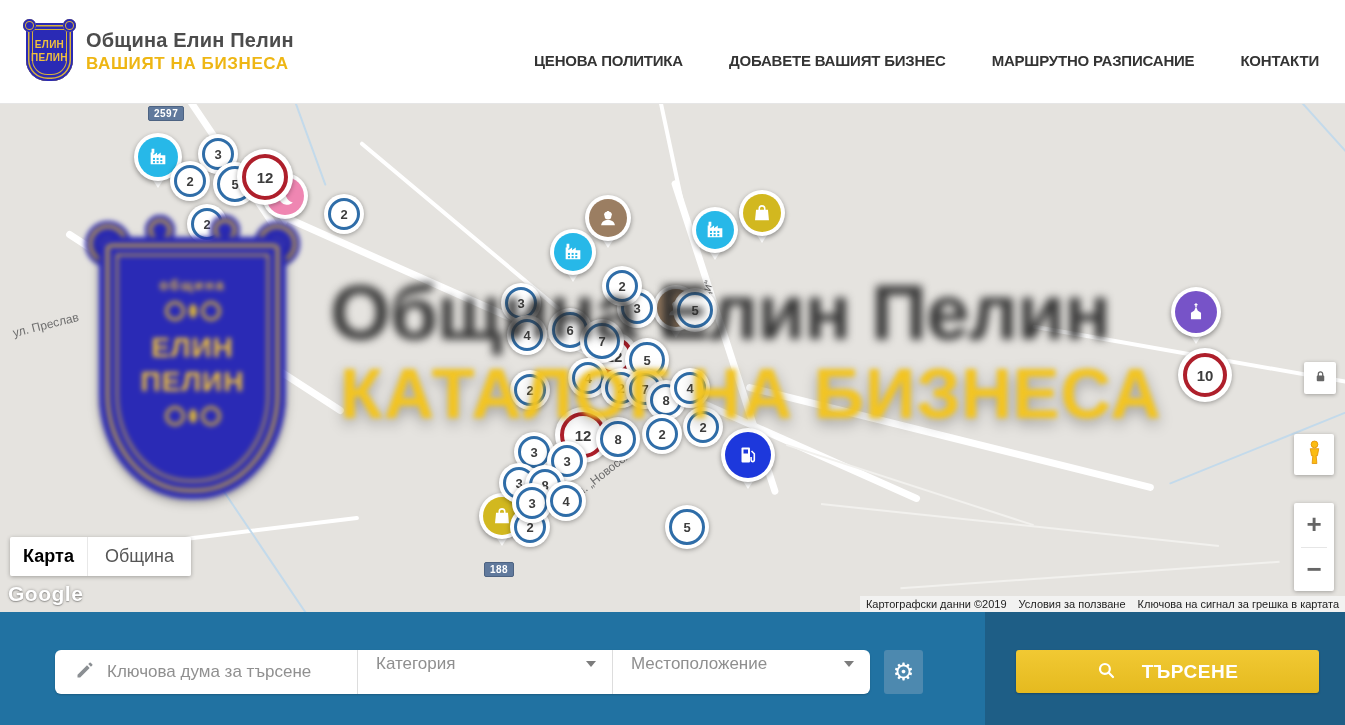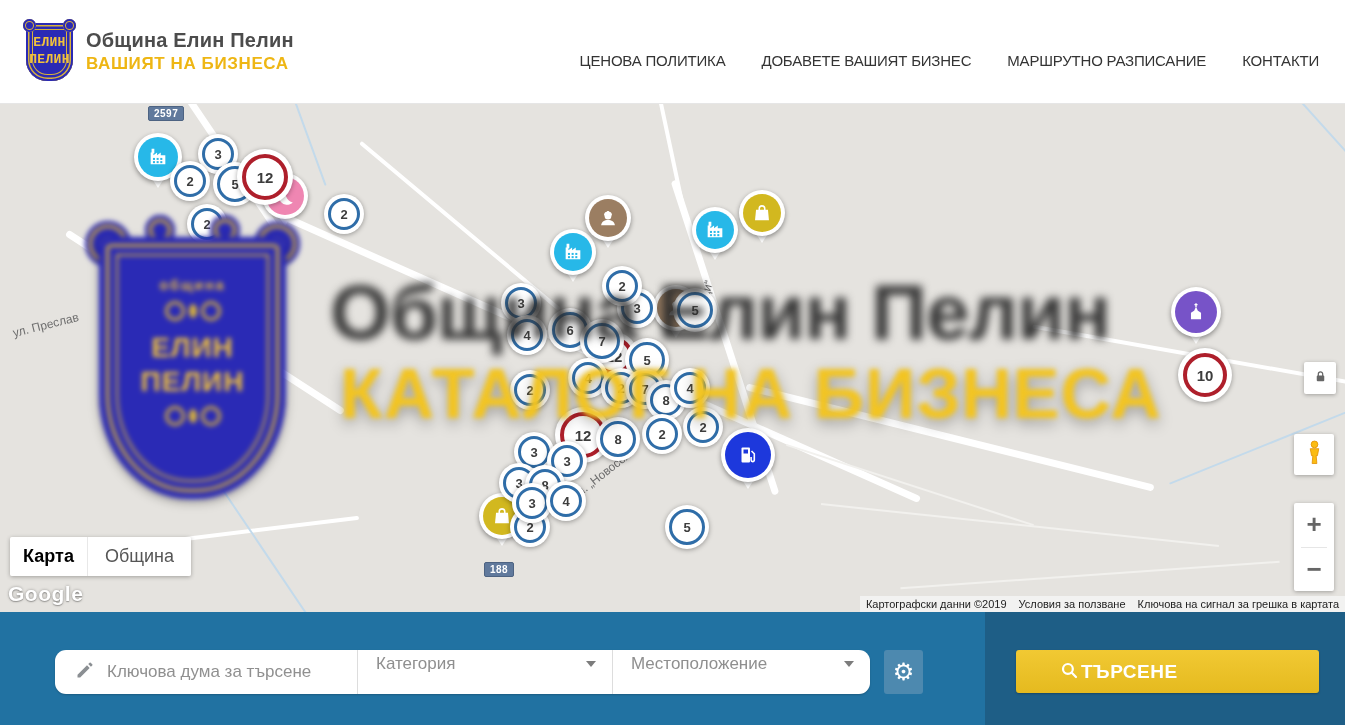--- a/index.html
+++ b/index.html
@@ -12,26 +12,26 @@
            border-bottom:1px solid #e6e6e6; display:flex; align-items:center; justify-content:space-between;
            padding:0 26px; z-index:20; }
   .logo { display:flex; align-items:center; gap:13px; cursor:pointer; }
   .mini-crest { position:relative; width:47px; height:58px; background:#2a2ab5;
     border-radius:9px 9px 46% 46% / 9px 9px 36% 36%;
     box-shadow: inset 0 0 0 2px #2a2ab5, inset 0 0 0 3.5px #d7b13c, inset 0 0 0 6px #2a2ab5, inset 0 0 0 7px #d7b13c;
     display:flex; flex-direction:column; align-items:center; justify-content:center; }
   .mini-crest::before, .mini-crest::after { content:''; position:absolute; top:-4px; width:13px; height:13px;
     border-radius:50%; background:#2a2ab5; box-shadow: inset 0 0 0 2px #2a2ab5, inset 0 0 0 3px #d7b13c; }
   .mini-crest::before { left:-3px; } .mini-crest::after { right:-3px; }
-  .mc-l1,.mc-l2 { color:#f0c13d; font-weight:700; font-size:13px; letter-spacing:.3px; line-height:1.25;font-family:Liberation Mono, monospace; }
+  .mc-l1,.mc-l2 { color:#f0c13d; font-weight:700; font-size:10px; letter-spacing:.3px; line-height:1.25; }
   .logo-text { display:flex; flex-direction:column; }
   .logo-title { font-size:20px; font-weight:700; color:#4c4c4c; letter-spacing:.2px; }
   .logo-sub { font-size:17px; font-weight:700; color:#eeb614; letter-spacing:.6px; margin-top:2px; }
   nav { display:flex; gap:36px; padding-top:18px; }
-  nav a { font-size:15px; font-weight:400; color:#343434; letter-spacing:-.2px; text-decoration:none; cursor:pointer; }
+  nav a { font-size:15px; font-weight:700; color:#343434; letter-spacing:-.2px; text-decoration:none; cursor:pointer;margin-left:10px; }
 
   
   .map { position:absolute; left:0; top:104px; width:1345px; height:508px; background:#e5e3df; overflow:hidden; }
   .road { position:absolute; background:#fff; height:7px; border-radius:4px; }
   .road.thin { height:4px; }
   .brook { position:absolute; background:#c3daeb; height:2px; border-radius:2px; }
   .pline { position:absolute; background:#f2f1ee; height:2px; }
 
   #marker-layer { position:absolute; inset:0; }
   .cluster { position:absolute; background:#fff; border-radius:50%;
@@ -90,38 +90,38 @@
   .ctl-lock { left:1304px; top:258px; width:32px; height:32px; }
   .ctl-pegman { left:1294px; top:330px; width:40px; height:41px; }
   .ctl-zoom { left:1294px; top:399px; width:40px; height:88px; flex-direction:column; }
   .ctl-zoom span { width:40px; height:44px; display:flex; align-items:center; justify-content:center;
     font-size:26px; font-weight:700; color:#666; cursor:pointer; }
   .ctl-zoom .zdiv { width:26px; height:1px; background:#e6e6e6; }
 
   
   .searchbar { position:absolute; left:0; top:612px; width:1345px; height:113px; background:#2172a2; z-index:20; }
   .right-panel { position:absolute; left:985px; top:0; width:360px; height:113px; background:#1e5e86; }
-  .sgroup { position:absolute; left:55px; top:38px; width:815px; height:44px; background:#fff; border-radius:11px;
+  .sgroup { position:absolute; left:55px; top:38px; width:815px; height:44px; background:#fff; border-radius:6px;
     display:flex; align-items:stretch; box-shadow:0 1px 2px rgba(0,0,0,.2); }
   .sfield { display:flex; align-items:center; }
   .sfield.keyword { width:302px; padding-left:20px; gap:12px; }
   .sfield.keyword input { border:none; outline:none; font-family:inherit; font-size:17px; color:#333; width:230px; }
   .sfield.keyword input::placeholder { color:#909090; }
   .sdivider { width:1px; background:#ddd; margin:0; }
   .sfield.select { padding:0 16px 16px 18px; justify-content:space-between; cursor:pointer;text-align:center; }
   .sfield.cat { width:254px; } .sfield.loc { flex:1; }
   .sfield.select .sel-label { font-size:17px; color:#8f8f8f; }
   .caret { width:0; height:0; border-left:5px solid transparent; border-right:5px solid transparent;
     border-top:6px solid #7c7c7c; }
   .gear-btn { position:absolute; left:884px; top:38px; width:39px; height:44px; background:#4d89af; border:none;
     border-radius:3px; color:#fff; font-size:24px; cursor:pointer; display:flex; align-items:center; justify-content:center;
     font-family:inherit; }
   .search-btn { position:absolute; left:31px; top:38px; width:303px; height:43px; border:none; border-radius:3px;
-    background:linear-gradient(#f1c933,#e5ba1f); display:flex; align-items:center; gap:2px;
-    cursor:pointer; box-shadow:0 1px 2px rgba(0,0,0,.25); font-family:inherit;padding-left:44px; }
+    background:linear-gradient(#f1c933,#e5ba1f); display:flex; align-items:center; justify-content:center; gap:26px;
+    cursor:pointer; box-shadow:0 1px 2px rgba(0,0,0,.25); font-family:inherit; }
   .search-btn .lbl { color:#fff; font-size:19px; font-weight:700; letter-spacing:.5px; }
 </style>
 </head>
 <body>
 
 <div class="page">
 
   <header>
     <div class="logo">
       <div class="mini-crest">

